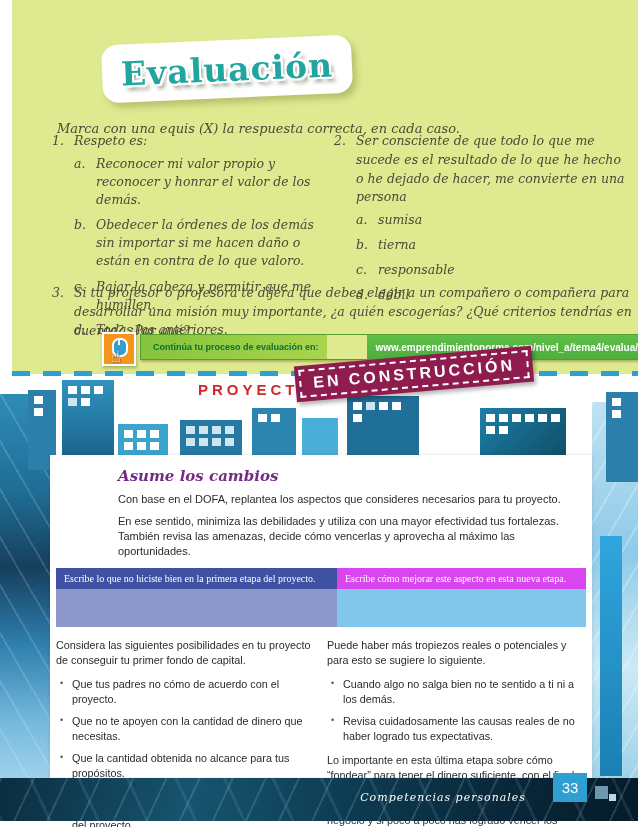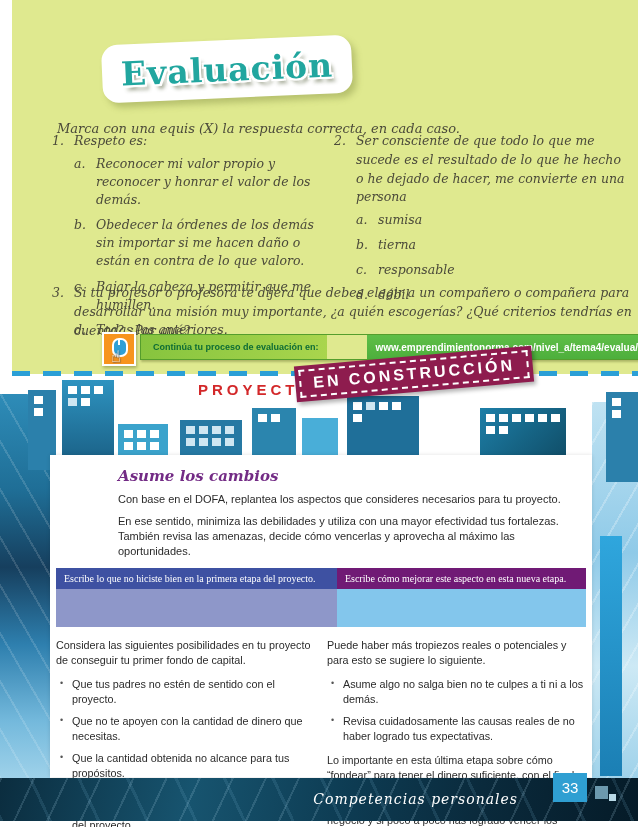--- a/index.html
+++ b/index.html
@@ -58,39 +58,39 @@
              background:linear-gradient(180deg,#2fa6dd,#1b7fb4);}
 
   .content-box{position:absolute;left:50px;top:79px;width:542px;height:322px;background:#fff;z-index:2;
                box-shadow:0 0 4px rgba(0,0,0,.12);}
   .box-heading{margin:12px 30px 0 68px;font-family:"DejaVu Serif",serif;font-style:italic;font-weight:bold;
                font-size:15px;color:#732b85;}
   .box-para{margin:7px 28px 0 68px;font-size:11px;line-height:1.35;color:#2b2b2b;}
   .dofa-table{margin:10px 6px 0 6px;width:530px;border-collapse:collapse;font-family:Liberation Serif, serif;}
   .dofa-table th{font-size:10px;font-weight:normal;color:#fff;text-align:left;padding:5px 8px;white-space:nowrap;overflow:hidden;}
   .th-left{background:#3e51a2;width:53%;}
-  .th-right{background:#701a75;width:47%;}
+  .th-right{background:#d946ef;width:47%;}
   .dofa-table td{height:38px;padding:0;}
   .td-left{background:#8e97c9;}
   .td-right{background:#83c6ec;}
   .two-cols{display:flex;gap:14px;margin:11px 8px 0 6px;}
   .col{width:50%;font-size:10.8px;line-height:1.4;color:#2b2b2b;}
   .col-intro{margin:0 0 8px 0;}
   .bullets{list-style:none;margin:0;padding:0;}
   .bullets li{position:relative;padding-left:16px;margin-bottom:7px;}
   .bullets li::before{content:"•";position:absolute;left:4px;top:0;color:#555;font-size:9px;}
   .col-para{margin:9px 0 0 0;}
 
   
   .footer-strip{position:absolute;left:0;top:402px;width:638px;height:43px;z-index:3;
       background:repeating-linear-gradient(115deg,rgba(170,210,230,.18) 0 2px,transparent 2px 30px),
                  repeating-linear-gradient(65deg,rgba(120,180,210,.15) 0 3px,transparent 3px 44px),
                  linear-gradient(100deg,#0b2d3f 0%,#17546f 30%,#0d3b52 55%,#0a2a3c 75%,#051b28 100%);}
-  .footer-label{position:absolute;right:120px;top:13px;color:#fff;font-family:"DejaVu Serif",serif;
-                font-style:italic;font-size:14px;letter-spacing:1px;white-space:nowrap;}
+  .footer-label{position:absolute;right:112px;top:13px;color:#fff;font-family:"DejaVu Serif",serif;
+                font-style:italic;font-size:11px;letter-spacing:1px;white-space:nowrap;}
   .page-badge{position:absolute;right:51px;top:-5px;width:34px;height:29px;background:#2f9fd2;color:#fff;
               display:flex;align-items:center;justify-content:center;font-size:15px;}
   .badge-sq1{position:absolute;right:30px;top:8px;width:13px;height:13px;background:#8fc3da;opacity:.75;}
   .badge-sq2{position:absolute;right:22px;top:16px;width:7px;height:7px;background:#b8d9e6;}
 
   
   .kicker{position:absolute;left:198px;top:381px;z-index:5;color:#d3282a;font-weight:bold;font-size:15px;
           letter-spacing:4px;font-family:"Liberation Sans",sans-serif;}
   .construction-banner{position:absolute;left:295px;top:356px;z-index:5;background:#8e1c4e;padding:4px;
                        transform:rotate(-5deg);box-shadow:2px 3px 4px rgba(0,0,0,.3);}
@@ -273,31 +273,31 @@
           <td class="td-left"></td>
           <td class="td-right"></td>
         </tr>
       </tbody>
         </table>
 
       <div class="two-cols">
         <div class="col">
           <p class="col-intro">Considera las siguientes posibilidades en tu proyecto de conseguir tu primer fondo de capital.</p>
           <ul class="bullets">
-            <li>Que tus padres no estén de sentido con el proyecto.</li>
+            <li>Que tus padres no cómo de acuerdo con el proyecto.</li>
             <li>Que no te apoyen con la cantidad de dinero que necesitas.</li>
             <li>Que la cantidad obtenida no alcance para tus propósitos.</li>
             <li>Que tu rendimiento en el colegio decaiga por no dedicar tiempo suficiente a los estudios por causa del proyecto.</li>
 
           </ul>
         </div>
         <div class="col">
           <p class="col-intro">Puede haber más tropiezos reales o potenciales y para esto se sugiere lo siguiente.</p>
           <ul class="bullets">
-            <li>Asume algo no salga bien no te culpes a ti ni a los demás.</li>
+            <li>Cuando algo no salga bien no te sentido a ti ni a los demás.</li>
             <li>Revisa cuidadosamente las causas reales de no haber logrado tus expectativas.</li>
           </ul>
           <p class="col-para">Lo importante en esta última etapa sobre cómo “fondear” para tener el dinero suficiente, con el fin de llevar a cabo tu proyecto, es saber si tienes las habilidades necesarias para montar un pequeño negocio y si poco a poco has logrado vencer los obstáculos que has encontrado.</p>
         </div>
       </div>
     </div>
 
     <div class="footer-strip">
       <span class="footer-label">Competencias personales</span>
       <div class="badge-sq1"></div>

